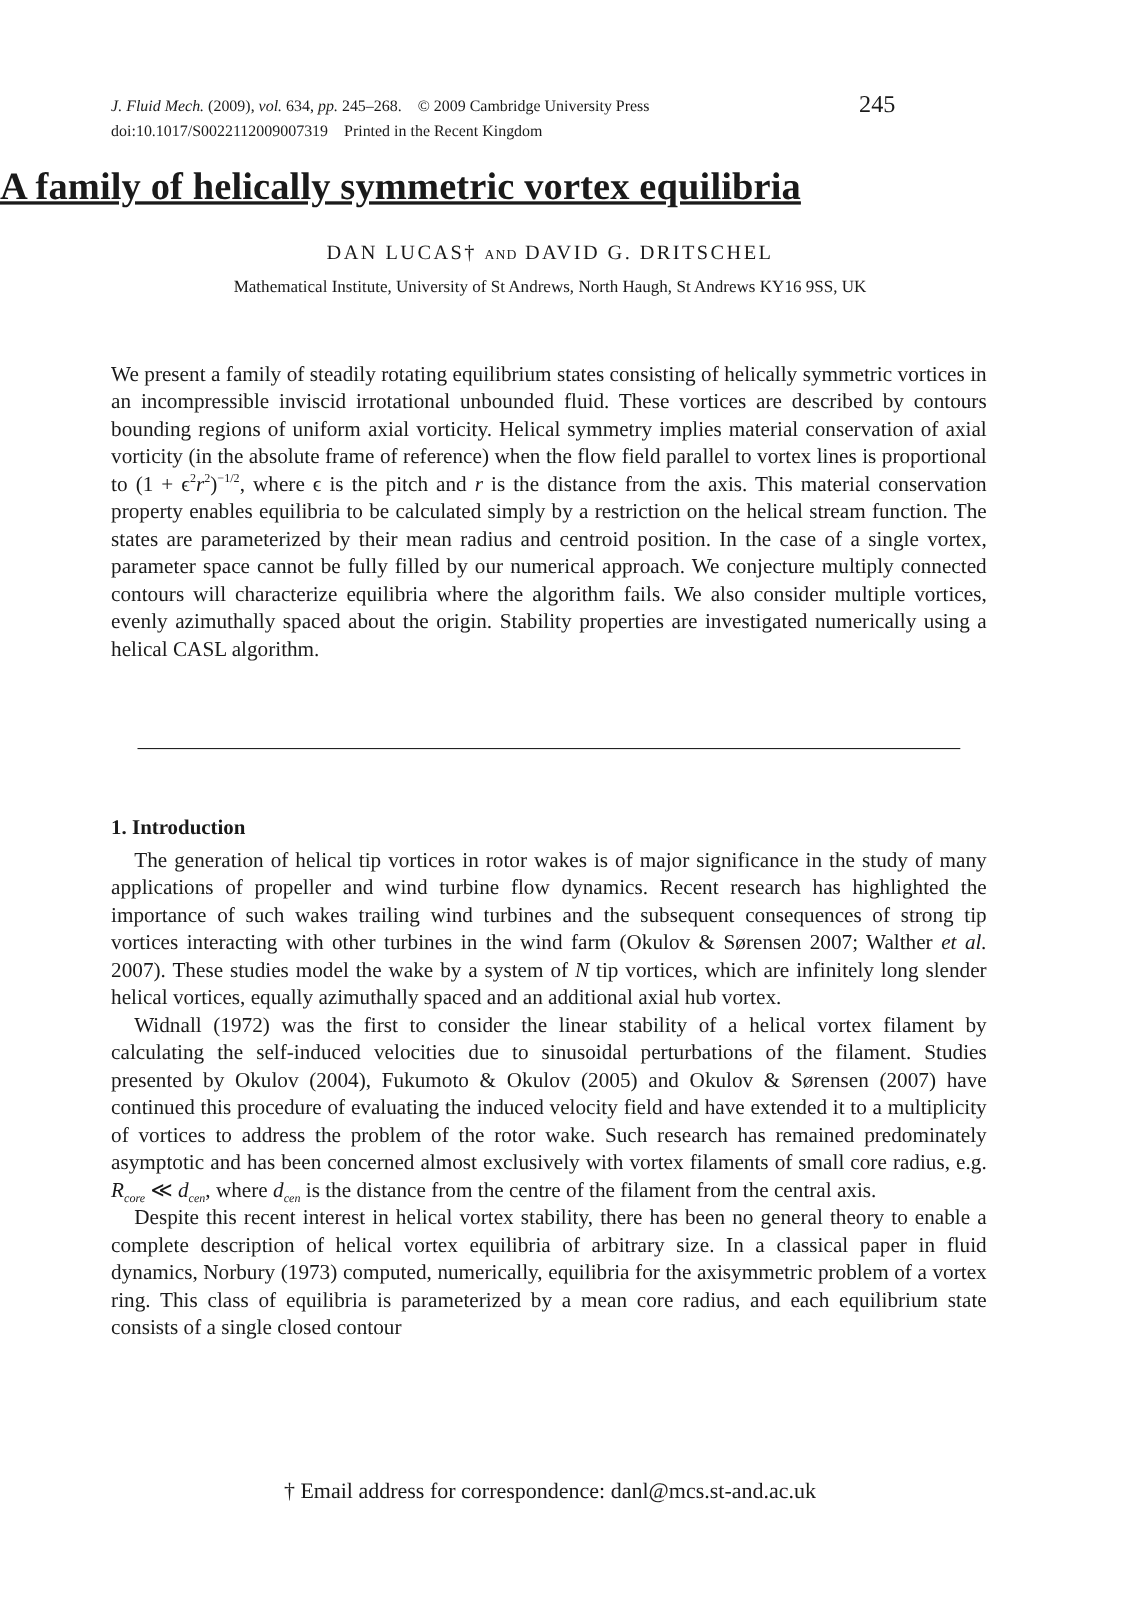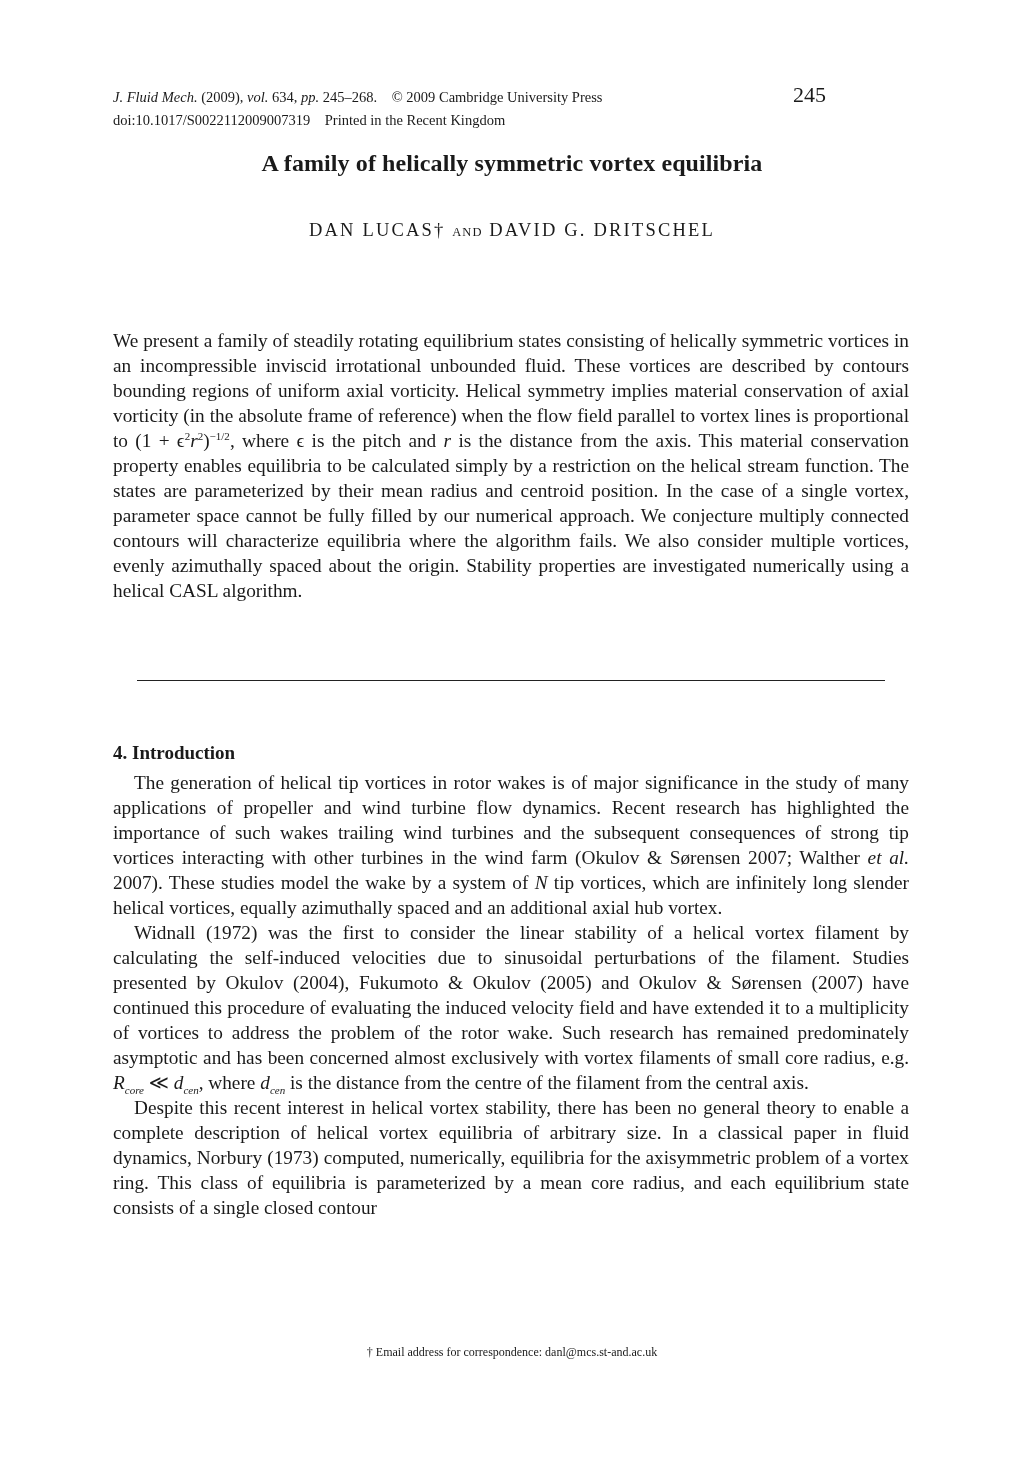--- a/index.html
+++ b/index.html
@@ -1,34 +1,34 @@
 <!DOCTYPE html>
 <html><head>
   <meta charset="utf-8">
   <style>
     html, body { margin: 0; padding: 0; background: #ffffff; }
     body { width: 1028px; height: 1459px; position: relative; overflow: hidden; color: #1a1a1a; font-family: "Liberation Serif", "DejaVu Serif", serif; }
-    .page { position: absolute; left: 12px; top: 0; width: 944px; height: 1459px; }
+    .page { position: absolute; left: 0; top: 0; width: 944px; height: 1459px; }
     .header-left { position: absolute; left: 101px; top: 86px; font-size: 14.5px; line-height: 23px; }
     .header-left i { font-style: italic; }
     .page-number { position: absolute; right: 130px; top: 82px; font-size: 22px; }
-    .title { position: absolute; left: 0; width: 1000px; top: 150px; text-align: center; font-size: 24px; font-weight: bold; letter-spacing: 0.1px; }
+    .title { position: absolute; left: 0; width: 1000px; top: 150px; text-align: left; font-size: 35px; font-weight: bold; letter-spacing: 0.1px; text-decoration: underline; }
     .authors { position: absolute; left: 0; width: 1000px; top: 220px; text-align: center; font-size: 18.5px; letter-spacing: 2.2px; }
     .authors .sc { font-size: 12.5px; letter-spacing: 1px; }
     .affiliation { position: absolute; left: 0; width: 1000px; top: 252px; text-align: center; font-size: 15.5px; }
     .received { position: absolute; left: 0; width: 1000px; top: 292px; text-align: center; font-size: 15.5px; }
     .abstract { position: absolute; left: 101px; width: 796px; top: 328px; font-size: 19.3px; line-height: 25px; text-align: justify; }
     .abstract p { margin: 0; text-align-last: left; }
     .rule { position: absolute; left: 125px; width: 748px; top: 680px; height: 0; border-top: 1px solid #222; }
     .section-heading { position: absolute; left: 101px; top: 742px; font-size: 19px; font-weight: bold; }
     .body-text { position: absolute; left: 101px; width: 796px; top: 746px; font-size: 19.3px; line-height: 25px; text-align: justify; }
     .body-text p { margin: 0; text-indent: 21px; }
     .body-text i { font-style: italic; }
     sub, sup { font-size: 11px; line-height: 0; }
-    .footnote { position: absolute; left: 0; width: 1000px; top: 1345px; text-align: center; font-size: 12px; }
+    .footnote { position: absolute; left: 0; width: 1000px; top: 1345px; text-align: center; font-size: 20px; }
   </style>
 </head>
 <body>
 
 <div class="page">
 
   <div class="header-left">
     <div>
       <i>J. Fluid Mech.</i>
       <span>(2009),</span>
@@ -47,29 +47,30 @@
   <div class="page-number">245</div>
 
   <h1 class="title" style="margin:0;">A family of helically symmetric vortex equilibria</h1>
 
   <div class="authors">
     <span>DAN LUCAS†</span>
     <span class="sc">AND</span>
     <span>DAVID G. DRITSCHEL</span>
   </div>
 
+  <div class="affiliation">Mathematical Institute, University of St Andrews, North Haugh, St Andrews KY16 9SS, UK</div>
 
 
   <div class="abstract">
     <p><span>We present a family of steadily rotating equilibrium states consisting of helically symmetric vortices in an incompressible inviscid irrotational unbounded fluid. These vortices are described by contours bounding regions of uniform axial vorticity. Helical symmetry implies material conservation of axial vorticity (in the absolute frame of reference) when the flow field parallel to vortex lines is proportional to </span><span><span>(1 + ϵ</span><sup>2</sup><i>r</i><sup>2</sup><span>)</span><sup>−1/2</sup></span><span>, where ϵ is the pitch and </span><i>r</i><span> is the distance from the axis. This material conservation property enables equilibria to be calculated simply by a restriction on the helical stream function. The states are parameterized by their mean radius and centroid position. In the case of a single vortex, parameter space cannot be fully filled by our numerical approach. We conjecture multiply connected contours will characterize equilibria where the algorithm fails. We also consider multiple vortices, evenly azimuthally spaced about the origin. Stability properties are investigated numerically using a helical CASL algorithm.</span></p>
   </div>
 
   <div class="rule"></div>
 
-  <div class="section-heading">4. Introduction</div>
+  <div class="section-heading">1. Introduction</div>
 
   <div class="body-text" style="top:770px;">
     <p><span>The generation of helical tip vortices in rotor wakes is of major significance in the study of many applications of propeller and wind turbine flow dynamics. Recent research has highlighted the importance of such wakes trailing wind turbines and the subsequent consequences of strong tip vortices interacting with other turbines in the wind farm (Okulov &amp; Sørensen 2007; Walther </span><i>et al.</i><span> 2007). These studies model the wake by a system of </span><i>N</i><span> tip vortices, which are infinitely long slender helical vortices, equally azimuthally spaced and an additional axial hub vortex.</span></p>
     <p><span>Widnall (1972) was the first to consider the linear stability of a helical vortex filament by calculating the self-induced velocities due to sinusoidal perturbations of the filament. Studies presented by Okulov (2004), Fukumoto &amp; Okulov (2005) and Okulov &amp; Sørensen (2007) have continued this procedure of evaluating the induced velocity field and have extended it to a multiplicity of vortices to address the problem of the rotor wake. Such research has remained predominately asymptotic and has been concerned almost exclusively with vortex filaments of small core radius, e.g. </span><i>R</i><sub><i>core</i></sub><span> ≪ </span><i>d</i><sub><i>cen</i></sub><span>, where </span><i>d</i><sub><i>cen</i></sub><span> is the distance from the centre of the filament from the central axis.</span></p>
     <p>Despite this recent interest in helical vortex stability, there has been no general theory to enable a complete description of helical vortex equilibria of arbitrary size. In a classical paper in fluid dynamics, Norbury (1973) computed, numerically, equilibria for the axisymmetric problem of a vortex ring. This class of equilibria is parameterized by a mean core radius, and each equilibrium state consists of a single closed contour</p>
   </div>
 
   <div class="footnote">† Email address for correspondence: danl@mcs.st-and.ac.uk</div>
 
 </div>

